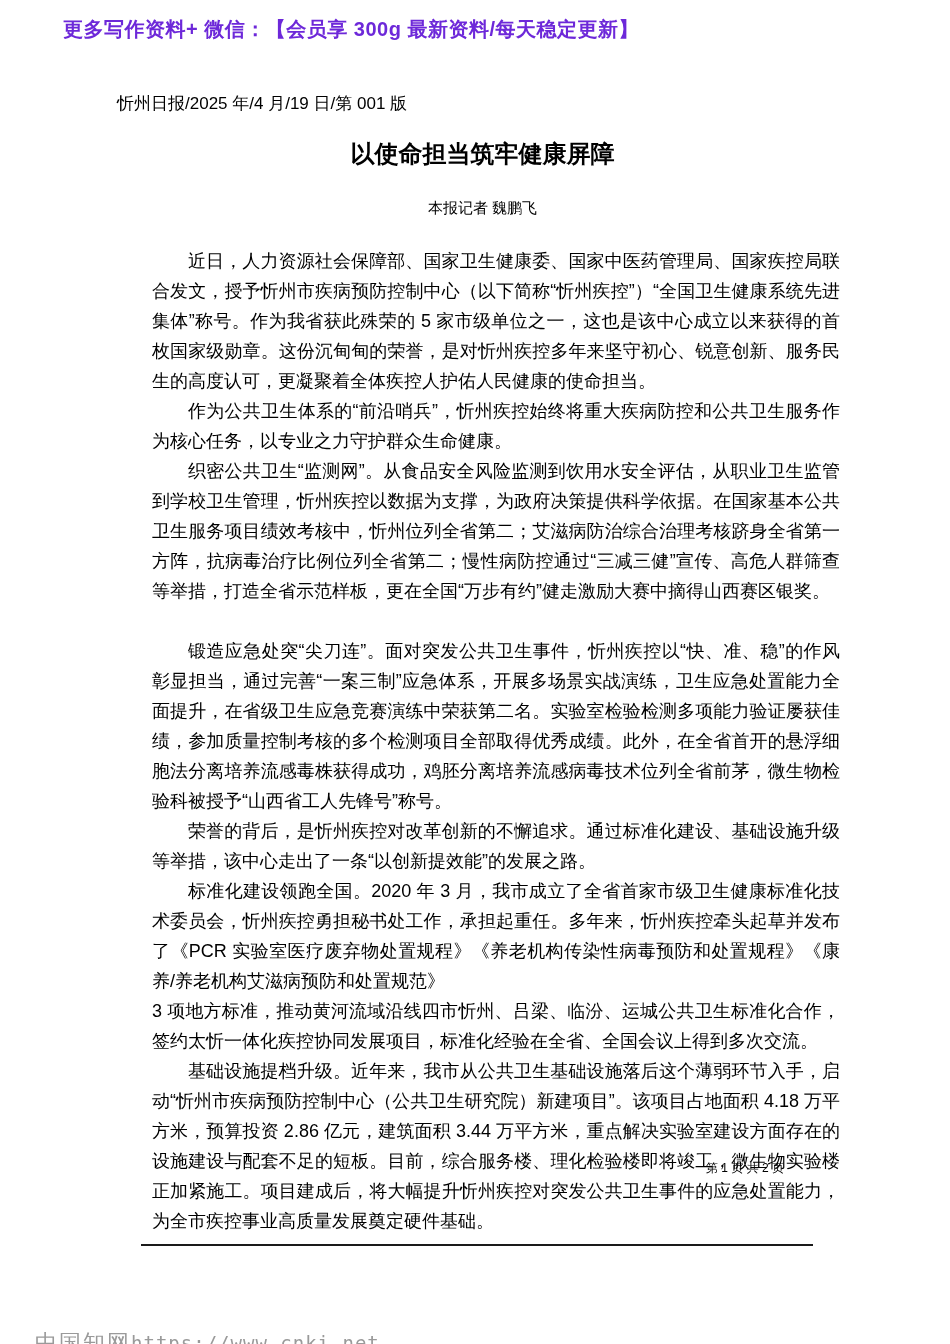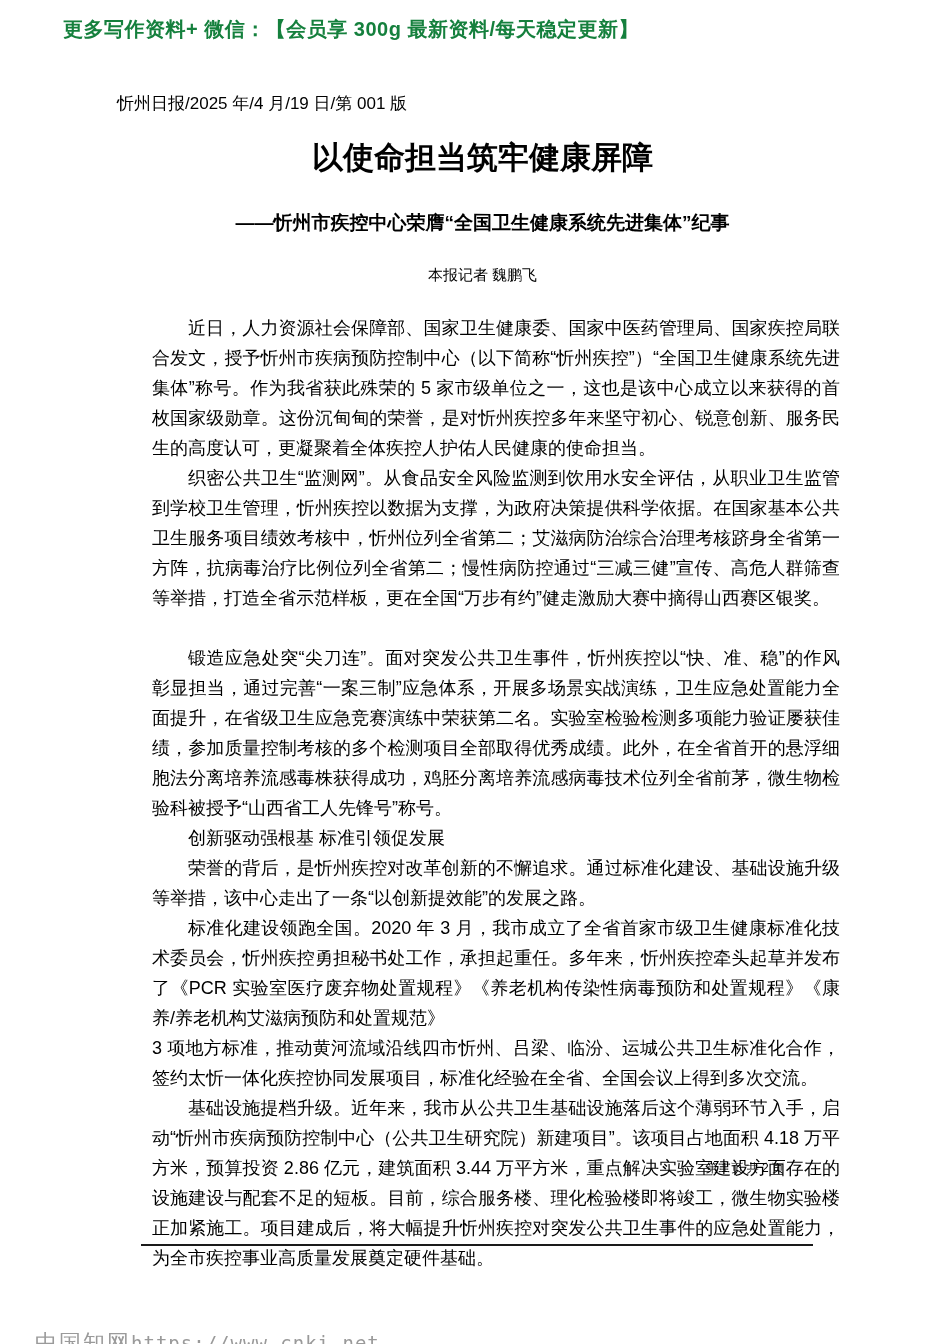--- a/index.html
+++ b/index.html
@@ -28,21 +28,21 @@
     font-size: 17px;
   }
   .article {
     position: absolute;
     top: 138px;
     left: 125px;
     width: 715px;
   }
   .article-title {
     text-align: center;
-    font-size: 31px;
+    font-size: 24px;
     font-weight: bold;
     line-height: 1.3;
   }
   .article-subtitle {
     text-align: center;
     font-size: 19px;
     font-weight: bold;
     margin-top: 33px;
     line-height: 1.3;
   }
@@ -86,34 +86,33 @@
   .watermark-url {
     font-size: 19px;
     font-family: "DejaVu Sans Mono", monospace;
     letter-spacing: 1px;
     margin-top: 40px;
   }
 </style>
 </head>
 <body>
 
-<div class="promo-banner" style="color: #15803d;">更多写作资料+ 微信：【会员享 300g 最新资料/每天稳定更新】</div>
+<div class="promo-banner" style="color: #6d28d9;">更多写作资料+ 微信：【会员享 300g 最新资料/每天稳定更新】</div>
 
 <div class="source-line">忻州日报/2025 年/4 月/19 日/第 001 版</div>
 
 <div class="article">
   <div class="article-title">以使命担当筑牢健康屏障</div>
-  <div class="article-subtitle">——忻州市疾控中心荣膺“全国卫生健康系统先进集体”纪事</div>
   <div class="article-author">本报记者  魏鹏飞</div>
   <div class="article-body">
       <p class="para">近日，人力资源社会保障部、国家卫生健康委、国家中医药管理局、国家疾控局联合发文，授予忻州市疾病预防控制中心（以下简称“忻州疾控”）“全国卫生健康系统先进集体”称号。作为我省获此殊荣的 5 家市级单位之一，这也是该中心成立以来获得的首枚国家级勋章。这份沉甸甸的荣誉，是对忻州疾控多年来坚守初心、锐意创新、服务民生的高度认可，更凝聚着全体疾控人护佑人民健康的使命担当。</p>
+      <p class="para">作为公共卫生体系的“前沿哨兵”，忻州疾控始终将重大疾病防控和公共卫生服务作为核心任务，以专业之力守护群众生命健康。</p>
       <p class="para">织密公共卫生“监测网”。从食品安全风险监测到饮用水安全评估，从职业卫生监管到学校卫生管理，忻州疾控以数据为支撑，为政府决策提供科学依据。在国家基本公共卫生服务项目绩效考核中，忻州位列全省第二；艾滋病防治综合治理考核跻身全省第一方阵，抗病毒治疗比例位列全省第二；慢性病防控通过“三减三健”宣传、高危人群筛查等举措，打造全省示范样板，更在全国“万步有约”健走激励大赛中摘得山西赛区银奖。</p>
       <p class="para spacer no-indent">&nbsp;</p>
       <p class="para">锻造应急处突“尖刀连”。面对突发公共卫生事件，忻州疾控以“快、准、稳”的作风彰显担当，通过完善“一案三制”应急体系，开展多场景实战演练，卫生应急处置能力全面提升，在省级卫生应急竞赛演练中荣获第二名。实验室检验检测多项能力验证屡获佳绩，参加质量控制考核的多个检测项目全部取得优秀成绩。此外，在全省首开的悬浮细胞法分离培养流感毒株获得成功，鸡胚分离培养流感病毒技术位列全省前茅，微生物检验科被授予“山西省工人先锋号”称号。</p>
-      <p class="para">创新驱动强根基 标准引领促发展</p>
       <p class="para">荣誉的背后，是忻州疾控对改革创新的不懈追求。通过标准化建设、基础设施升级等举措，该中心走出了一条“以创新提效能”的发展之路。</p>
       <p class="para">标准化建设领跑全国。2020 年 3 月，我市成立了全省首家市级卫生健康标准化技术委员会，忻州疾控勇担秘书处工作，承担起重任。多年来，忻州疾控牵头起草并发布了《PCR 实验室医疗废弃物处置规程》《养老机构传染性病毒预防和处置规程》《康养/养老机构艾滋病预防和处置规范》</p>
       <p class="para no-indent">3 项地方标准，推动黄河流域沿线四市忻州、吕梁、临汾、运城公共卫生标准化合作，签约太忻一体化疾控协同发展项目，标准化经验在全省、全国会议上得到多次交流。</p>
       <p class="para">基础设施提档升级。近年来，我市从公共卫生基础设施落后这个薄弱环节入手，启动“忻州市疾病预防控制中心（公共卫生研究院）新建项目”。该项目占地面积 4.18 万平方米，预算投资 2.86 亿元，建筑面积 3.44 万平方米，重点解决实验室建设方面存在的设施建设与配套不足的短板。目前，综合服务楼、理化检验楼即将竣工，微生物实验楼正加紧施工。项目建成后，将大幅提升忻州疾控对突发公共卫生事件的应急处置能力，为全市疾控事业高质量发展奠定硬件基础。</p>
     </div>
 </div>
 
 <div class="page-indicator">第 1 页 共 2 页</div>
 
 <div class="bottom-rule"></div>

